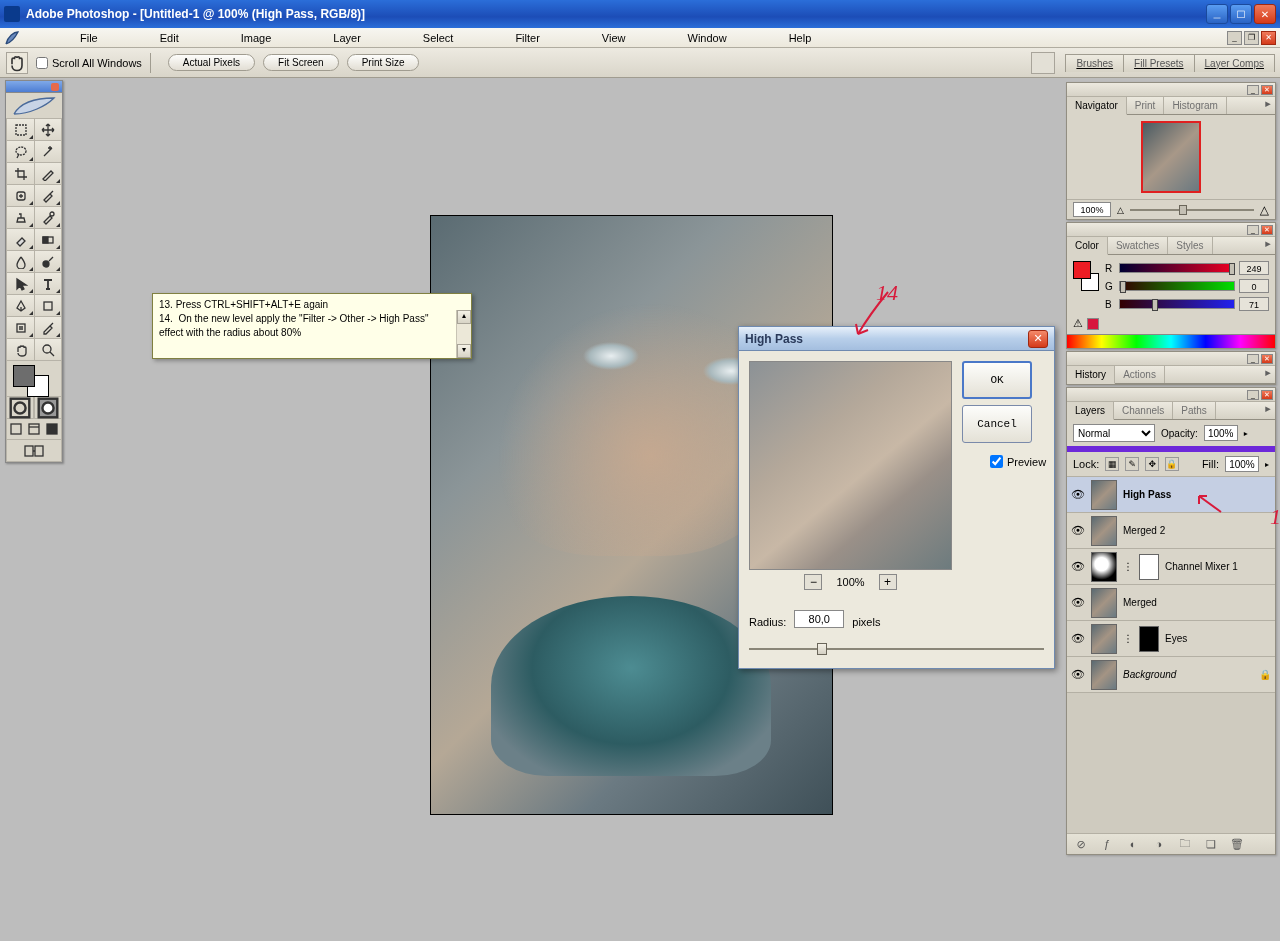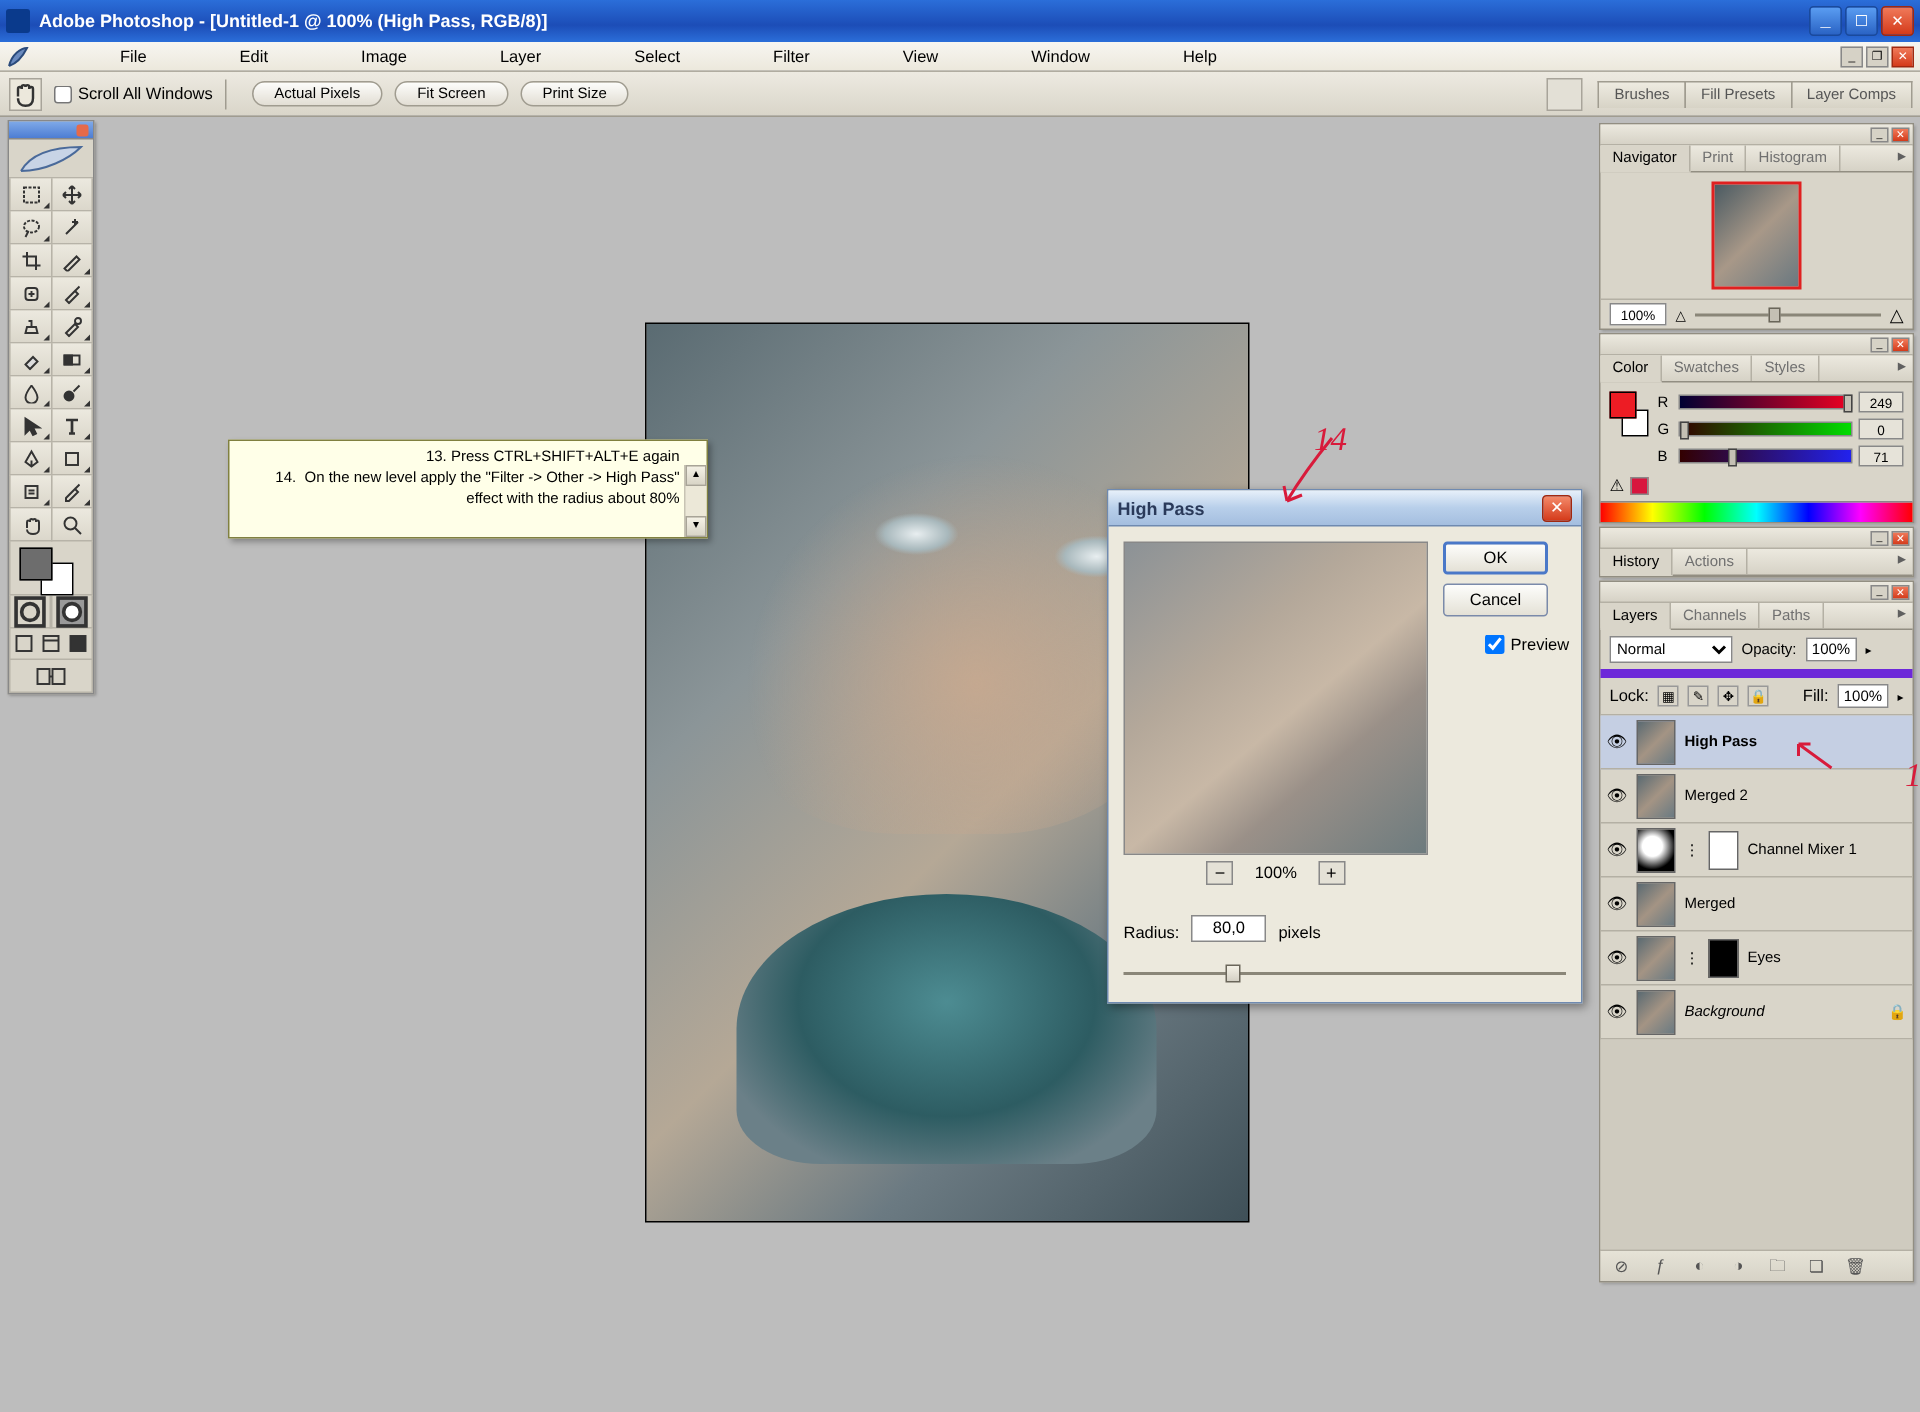--- a/index.html
+++ b/index.html
@@ -20,21 +20,21 @@
 .menubar .mini-btns { margin-left: auto; display: flex; gap: 2px; }
 .mini-btn { width: 15px; height: 14px; border: 1px solid #888; background: #D6D2C6; font-size: 8px; display: flex; align-items: center; justify-content: center; cursor: pointer; }
 .mini-btn.cls { background: linear-gradient(#F07A5A,#D43A1A); color: #fff; border-color: #A02810; }
 
 
 .optbar { height: 30px; background: linear-gradient(#EDEAE1, #D9D5C9); border-bottom: 1px solid #A09C90; display: flex; align-items: center; padding: 0 6px; gap: 8px; }
 .optbar .tool-ico { width: 22px; height: 22px; background: #ECE8DC; border: 1px solid #A8A49A; display: flex; align-items: center; justify-content: center; }
 .optbar .chk { display: flex; align-items: center; gap: 4px; }
 .optbar .chk input { width: 12px; height: 12px; }
 .pill { background: linear-gradient(#FDFDFB, #E2DED4); border: 1px solid #A09C90; border-radius: 10px; padding: 2px 14px; font-size: 10px; cursor: pointer; }
-.optbar .right-tabs { margin-left: auto; display: flex; align-items: center; gap: 0; }
+.optbar .right-tabs { margin-left: auto; display: flex; align-items: center; gap: 0; text-decoration: underline; }
 .dock-ico { width: 24px; height: 22px; margin-right: 10px; border: 1px solid #A8A49A; background: #E3E0D6; }
 .palette-tab { background: linear-gradient(#EEEBE1,#D7D3C6); border: 1px solid #A09C90; border-bottom: none; padding: 3px 10px; font-size: 10px; color: #555; position: relative; margin-right: -1px; }
 
 
 .toolbox { position: absolute; left: 5px; top: 80px; width: 58px; background: #D9D5C9; border: 1px solid #888; box-shadow: 1px 1px 2px rgba(0,0,0,.3); }
 .tb-header { height: 12px; background: linear-gradient(#7FA9E8,#4D7DD3); border-bottom: 1px solid #888; position: relative; }
 .tb-header::after { content: ""; position: absolute; right: 3px; top: 2px; width: 8px; height: 8px; background: #E66A4A; border-radius: 2px; }
 .tb-feather { height: 26px; display: flex; align-items: center; justify-content: center; border-bottom: 1px solid #B7B3A8; }
 .tb-grid { display: grid; grid-template-columns: 1fr 1fr; }
 .tb-cell { height: 22px; border: 1px solid #B7B3A8; border-top: none; display: flex; align-items: center; justify-content: center; background: linear-gradient(#ECE9DF, #DBD7CB); position: relative; cursor: pointer; }
@@ -51,37 +51,37 @@
 
 
 .canvas-img { position: absolute; left: 430px; top: 215px; width: 403px; height: 600px; background: linear-gradient(135deg, #5A6B72 0%, #8B9598 30%, #B5A896 55%, #6B7A82 75%, #3F5058 100%); border: 1px solid #000; }
 .canvas-img::before { content: ""; position: absolute; left: 40px; top: 60px; width: 320px; height: 280px; background: radial-gradient(ellipse 70px 35px at 140px 80px, #E8EEF0 0%, #A8B8BC 30%, transparent 40%), radial-gradient(ellipse 70px 35px at 260px 95px, #E8EEF0 0%, #A8B8BC 30%, transparent 40%), radial-gradient(circle at 180px 180px, #C4A890 0%, transparent 60%); border-radius: 45% 45% 40% 40%; }
 .canvas-img::after { content: ""; position: absolute; left: 60px; top: 380px; width: 280px; height: 180px; background: radial-gradient(ellipse at 50% 40%, #4D8C92 0%, #2D5C62 50%, #6B8088 80%); border-radius: 50% 50% 20% 20%; }
 
 
 .note { position: absolute; left: 152px; top: 293px; width: 320px; background: #FFFFE8; border: 1px solid #808040; box-shadow: 2px 2px 4px rgba(0,0,0,.3); z-index: 5; }
 .note-head { background: #FAFA7F; border-bottom: 1px solid #B8B860; text-align: center; font-size: 10px; padding: 2px; position: relative; }
 .note-head .nh-close { position: absolute; right: 3px; top: 2px; width: 10px; height: 10px; border: 1px solid #888; font-size: 8px; line-height: 8px; cursor: pointer; }
-.note-body { padding: 4px 6px 18px 6px; font-size: 10px; line-height: 14px; text-align: right; }
+.note-body { padding: 4px 6px 18px 6px; font-size: 10px; line-height: 14px; }
 .note .scroll { position: absolute; right: 0; top: 16px; bottom: 0; width: 15px; background: #ECE8D8; border-left: 1px solid #C8C4B4; }
 .note .scroll .sb { height: 14px; background: linear-gradient(#F4F1E6,#D8D4C6); border: 1px solid #A8A498; font-size: 8px; text-align: center; cursor: pointer; }
 
 
 .anno { position: absolute; color: #D81B3B; font-family: 'Comic Sans MS', cursive; font-size: 22px; font-style: italic; z-index: 30; }
 .arrow14 { position: absolute; left: 850px; top: 284px; width: 50px; height: 60px; z-index: 30; }
 
 
 .dialog { position: absolute; left: 738px; top: 326px; width: 317px; background: #ECE9DD; border: 1px solid #6F8AB0; box-shadow: 2px 2px 6px rgba(0,0,0,.4); z-index: 20; }
 .dlg-title { height: 24px; background: linear-gradient(#E7F0FA, #B8CFEA 50%, #A4BEDF); display: flex; align-items: center; padding: 0 6px; border-bottom: 1px solid #6F8AB0; }
 .dlg-title span { font-weight: bold; font-size: 12px; color: #2A3A5A; }
 .dlg-close { margin-left: auto; width: 20px; height: 18px; background: linear-gradient(#F48A6A,#D43A1A); border: 1px solid #A02810; border-radius: 3px; color: #fff; display: flex; align-items: center; justify-content: center; font-size: 11px; cursor: pointer; }
 .dlg-body { padding: 10px; display: flex; gap: 10px; }
 .dlg-preview { width: 203px; height: 209px; border: 1px solid #888; background: linear-gradient(140deg, #8C9296 0%, #B4A89A 35%, #C8B8A6 55%, #9A9088 70%, #6D7B7E 100%); }
 .dlg-side { width: 70px; display: flex; flex-direction: column; gap: 6px; }
-.dlg-btn { height: 22px; background: linear-gradient(#FDFDFB,#E4E1D6); border: 1px solid #7A8AAA; border-radius: 3px; display: flex; align-items: center; justify-content: center; cursor: pointer; }
+.dlg-btn { height: 38px; background: linear-gradient(#FDFDFB,#E4E1D6); border: 1px solid #7A8AAA; border-radius: 3px; display: flex; align-items: center; justify-content: center; cursor: pointer; font-family: Liberation Mono, monospace; }
 .dlg-btn.default { border: 2px solid #4A78C8; }
 .dlg-chk { margin-top: 6px; display: flex; align-items: flex-end; gap: 4px; padding-left: 28px; }
 .dlg-zoom { display: flex; align-items: center; justify-content: center; gap: 14px; padding: 4px 0; }
 .zoom-btn { width: 18px; height: 16px; border: 1px solid #888; background: #E4E1D6; display: flex; align-items: center; justify-content: center; cursor: pointer; font-size: 12px; }
 .dlg-radius { padding: 6px 10px 14px 10px; display: flex; align-items: flex-end; gap: 8px; }
 .dlg-radius input { width: 50px; height: 18px; border: 1px solid #888; text-align: center; background: #fff; }
 .dlg-slider { margin: 0 10px 12px 10px; position: relative; height: 14px; }
 .dlg-track { position: absolute; left: 0; right: 0; top: 6px; height: 2px; background: #8A8678; }
 .dlg-thumb { position: absolute; top: 1px; width: 10px; height: 12px; background: linear-gradient(#F4F1E6,#D4D0C4); border: 1px solid #6A665A; left: 68px; cursor: pointer; }
 

